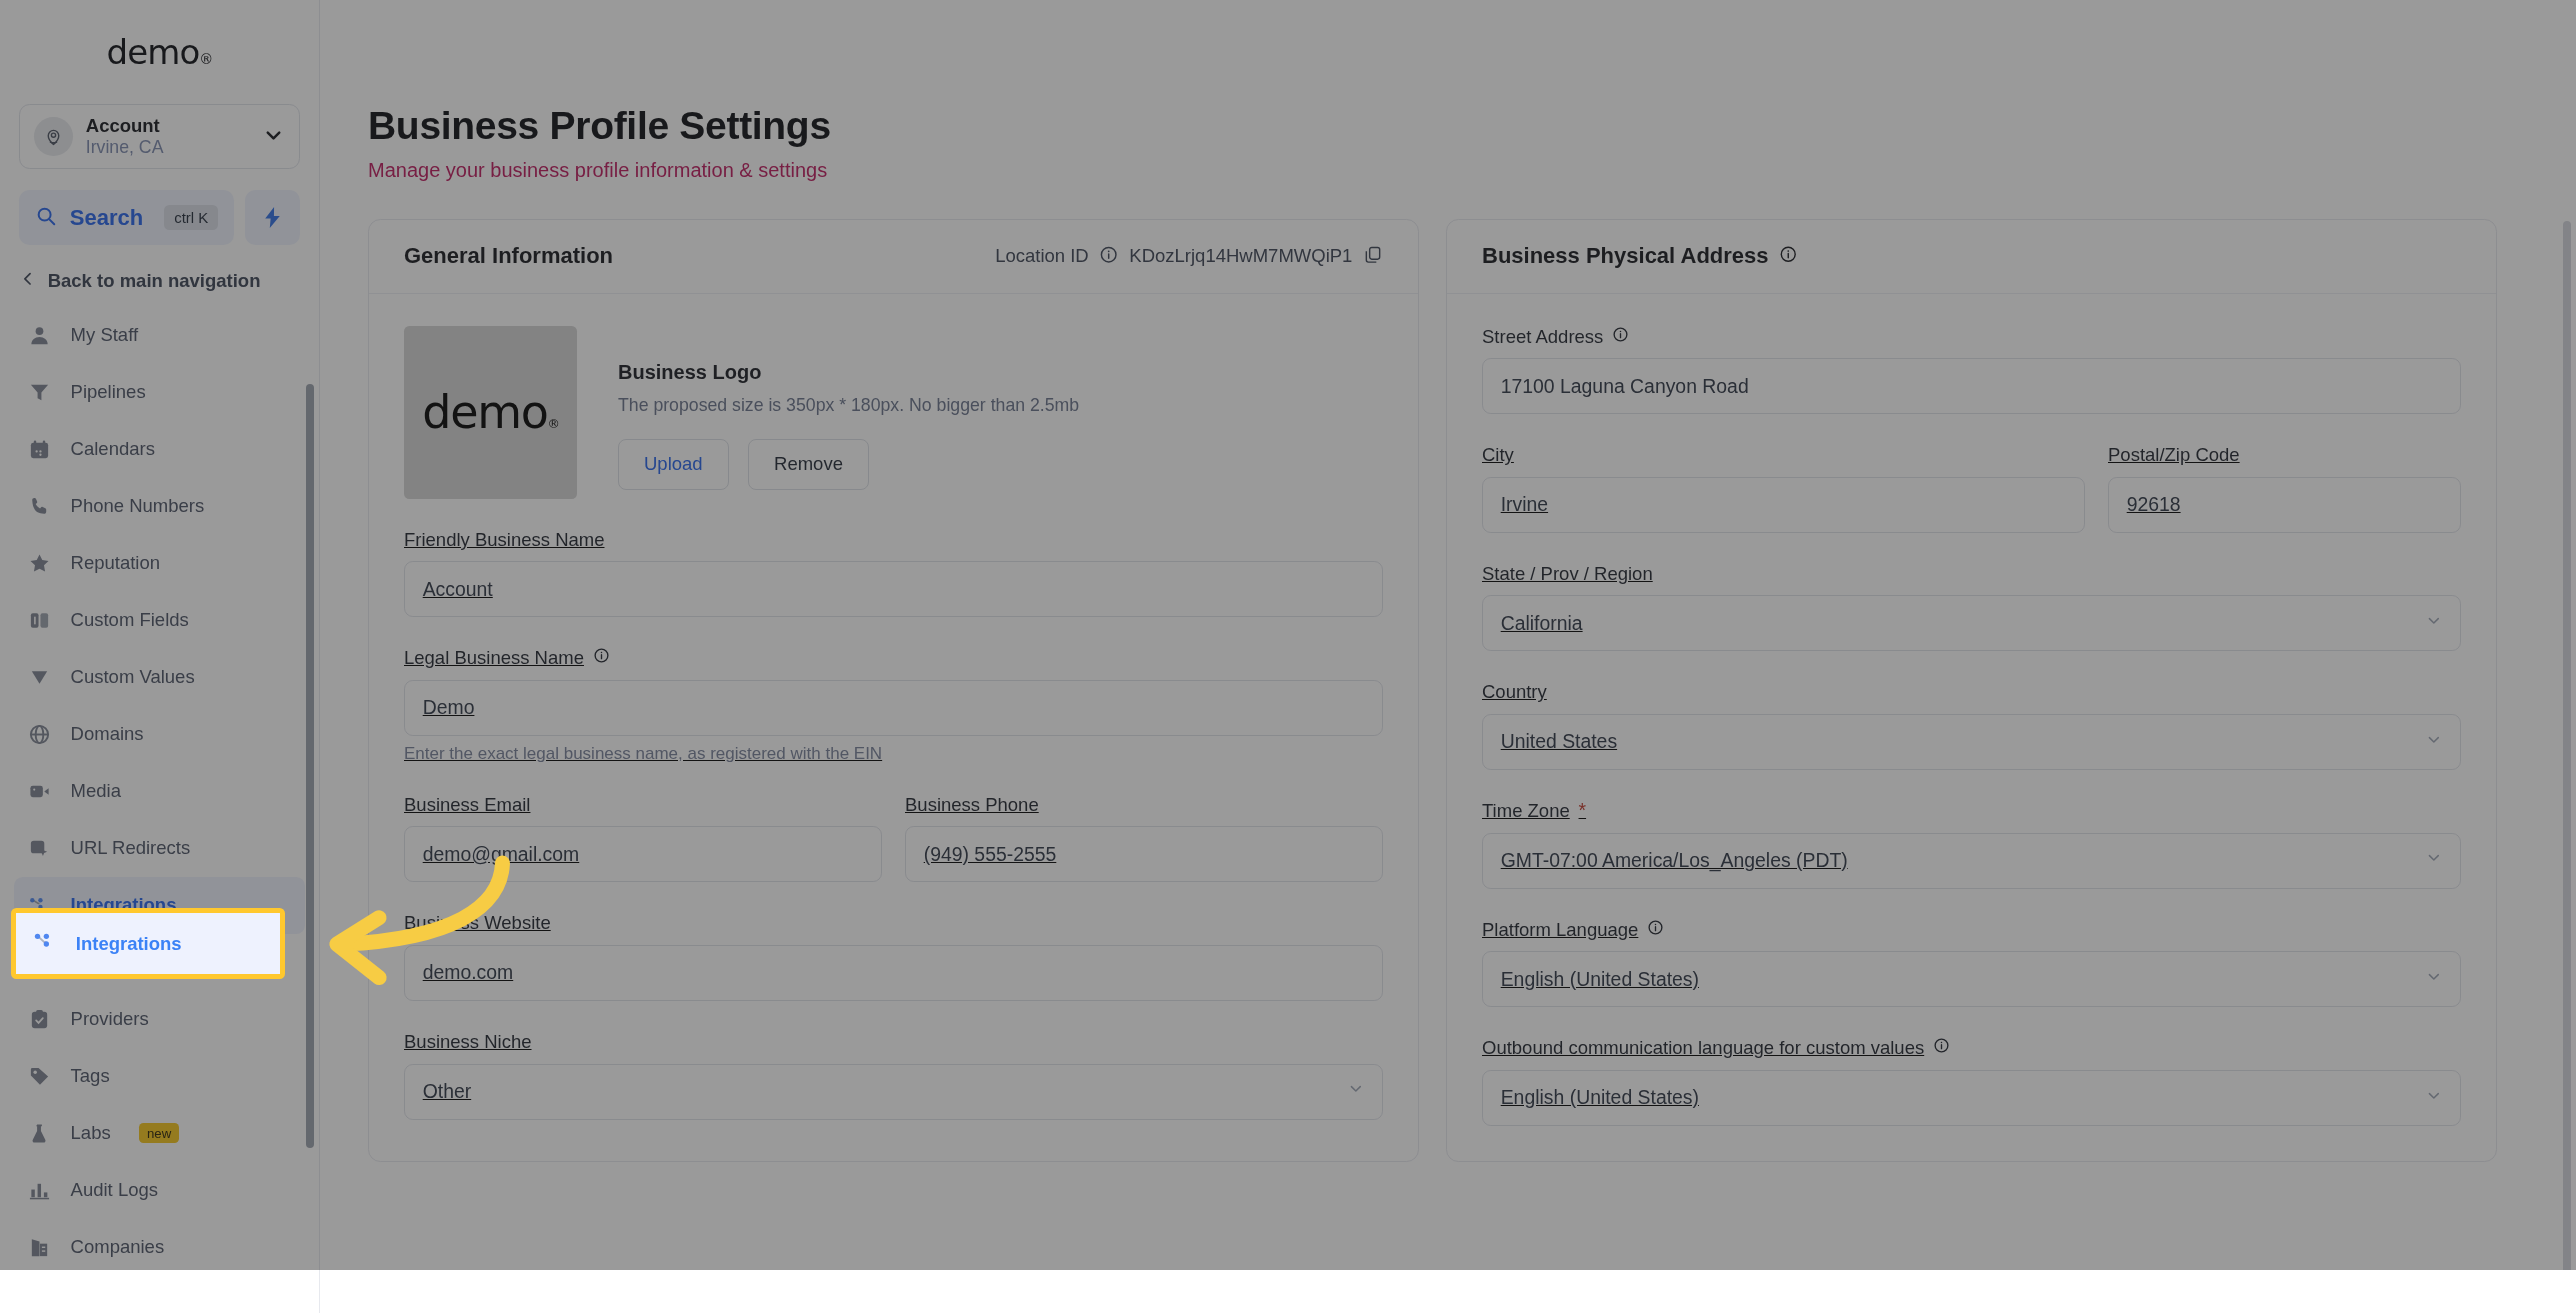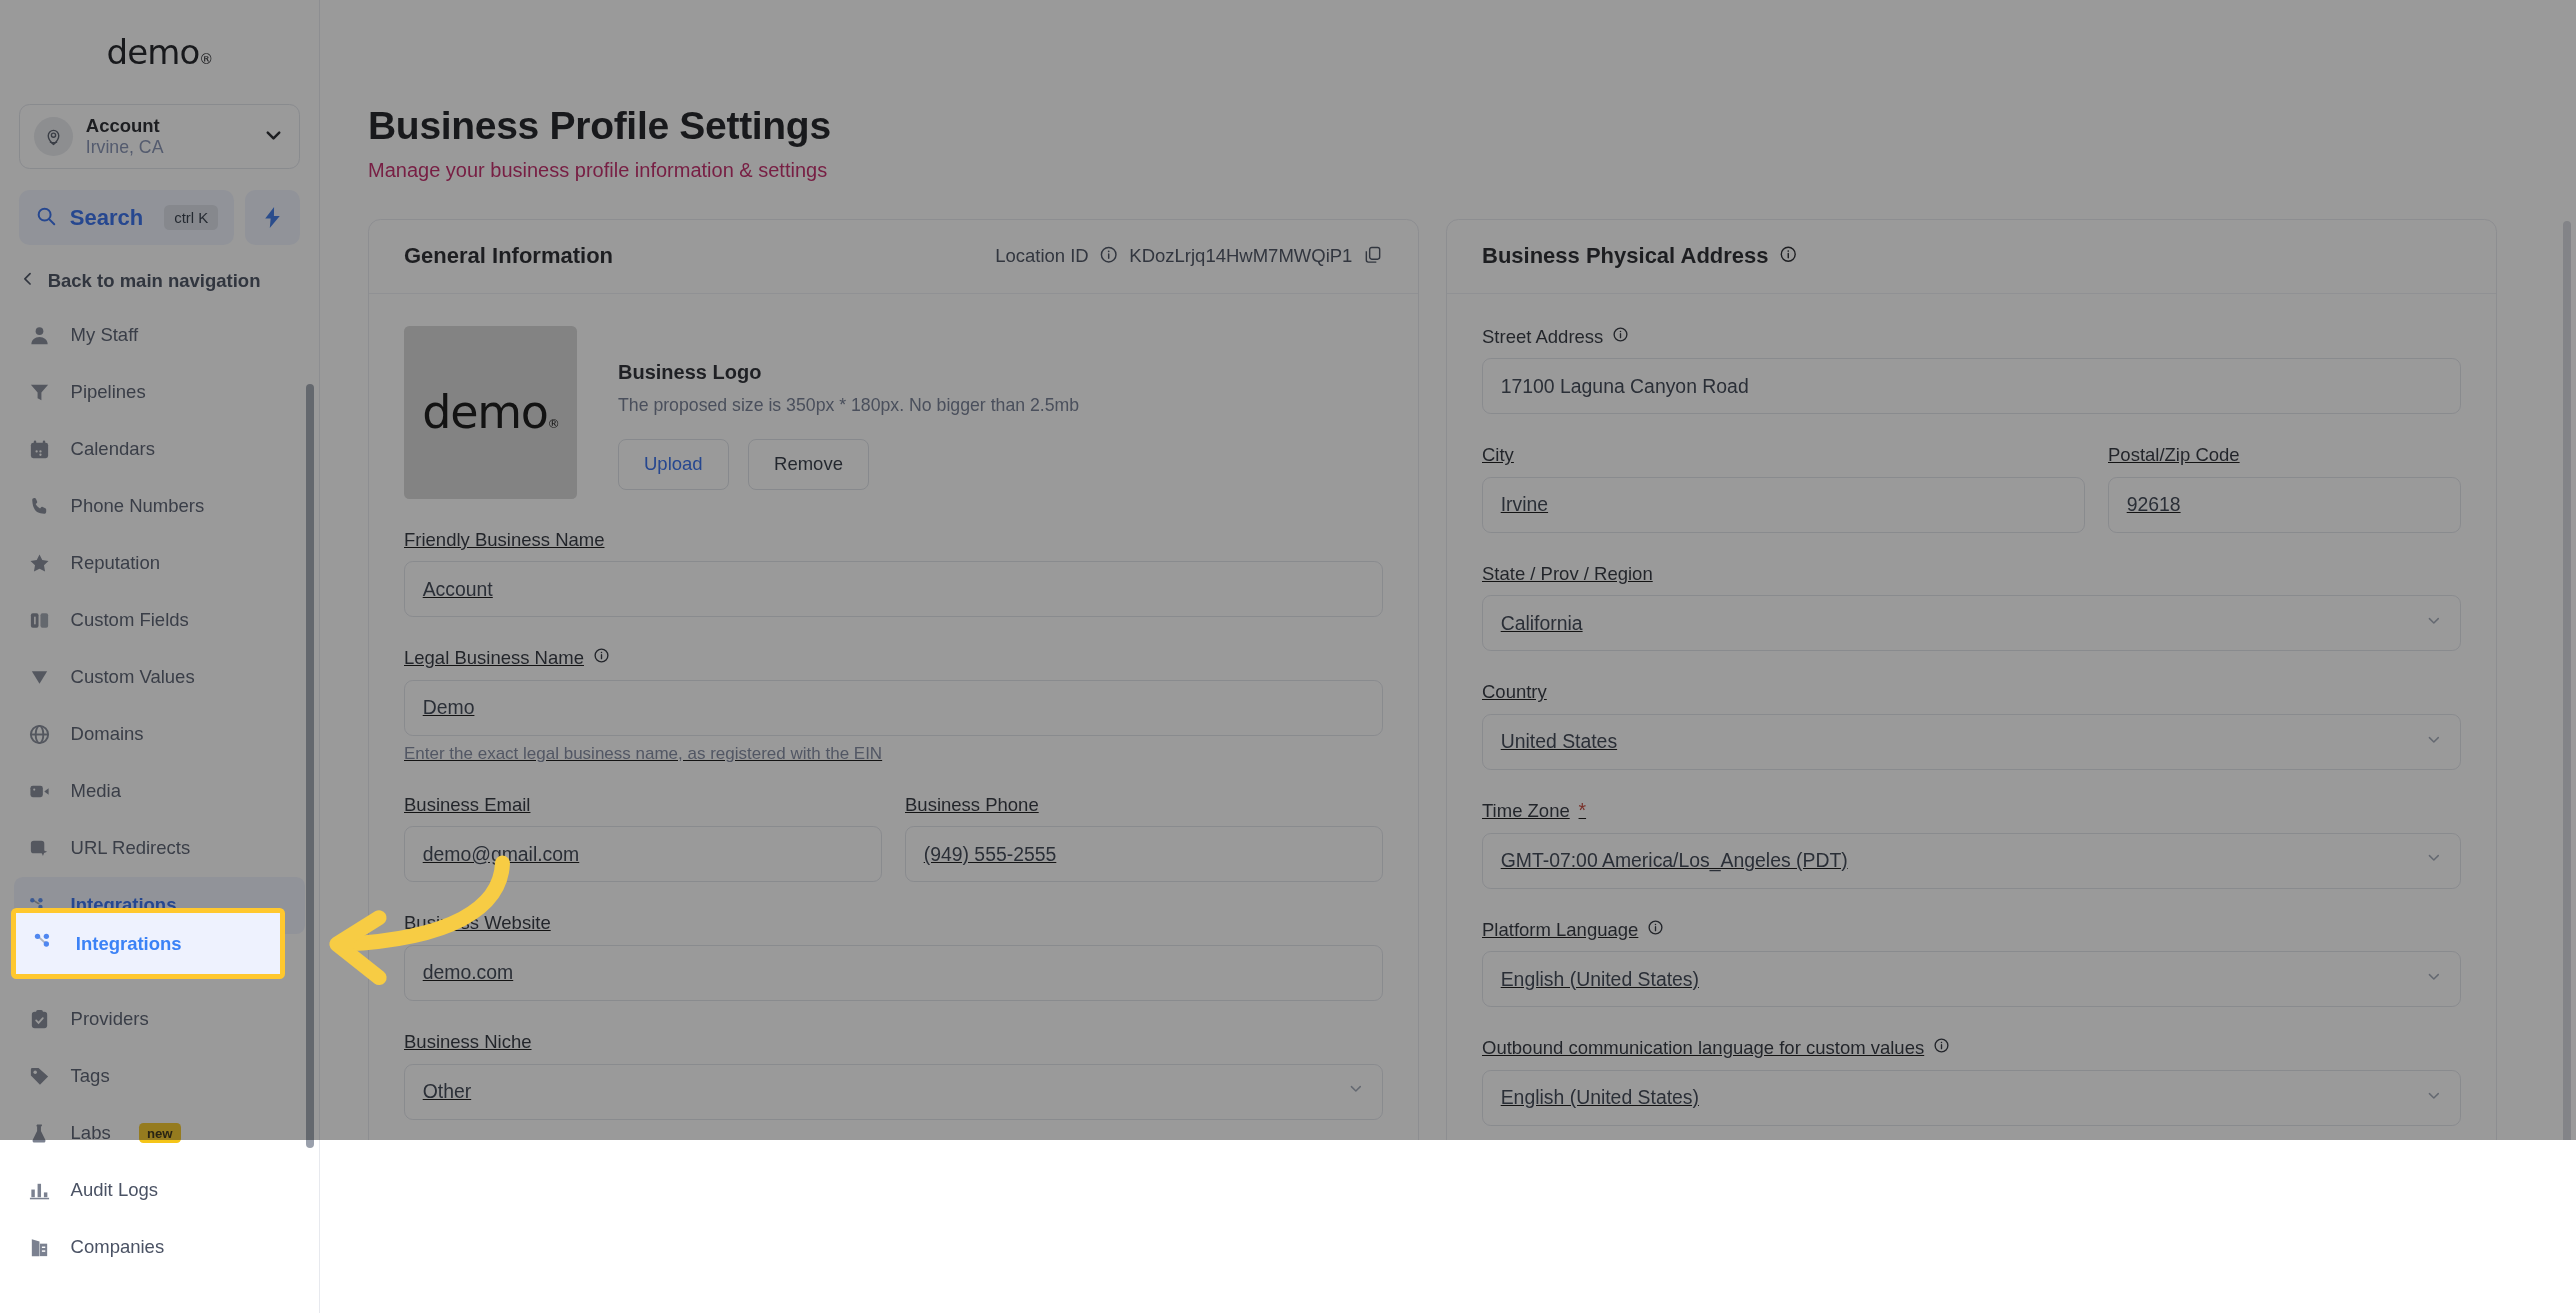--- a/index.html
+++ b/index.html
@@ -2,21 +2,21 @@
 <html style="font-size:14px"><head>
 <meta charset="utf-8">
 <style>
   * { box-sizing: border-box; margin: 0; padding: 0; }
   html, body {
     width: 2576px; height: 1314px;
     font-family: "Liberation Sans", sans-serif;
     background: #ffffff;
     overflow: hidden;
   }
-  #root { position: relative; width: 2576px; height: 1140px; }
+  #root { position: relative; width: 2576px; height: 1270px; }
 
   
   .sidebar {
     position: absolute; left: 0; top: 0; width: 320px; height: 1314px;
     background: #ffffff; border-right: 0.9px solid #e7e9ee;
   }
   .brand {
     height: 104px; display: flex; align-items: center; justify-content: center;
   }
   .brand-text {
@@ -62,21 +62,21 @@
   .nav-scroll { position: relative; margin-top: 14px; }
   .nav-item {
     display: flex; align-items: center; gap: 17.7px;
     height: 57px; margin: 0 14px; padding: 0 12.4px; border-radius: 8.8px;
   }
   .nav-item .ico { width: 26.5px; height: 26.5px; display: flex; align-items: center; justify-content: center; flex: none; }
   .nav-label { font-size: 18.5px; color: #4a5264; white-space: nowrap; }
   .nav-item.active { background: #eef2fe; }
   .nav-item.active .nav-label { color: #2563eb; font-weight: 700; }
   .badge-new {
-    background: #f5c518; color: #2a2000; font-size: 13.2px; font-weight: 700;
+    background: #f5c518; color: #2a2000; font-size: 13.2px; font-weight: 400;
     border-radius: 4.4px; padding: 2.6px 8px; margin-left: 10.6px;
   }
   .side-scrollbar {
     position: absolute; left: 306px; top: 384px; width: 8px; height: 764px;
     background: #9aa0ac; border-radius: 5.3px;
   }
 
   
   .main {
     position: absolute; left: 320px; top: 0; right: 0; bottom: 0;

